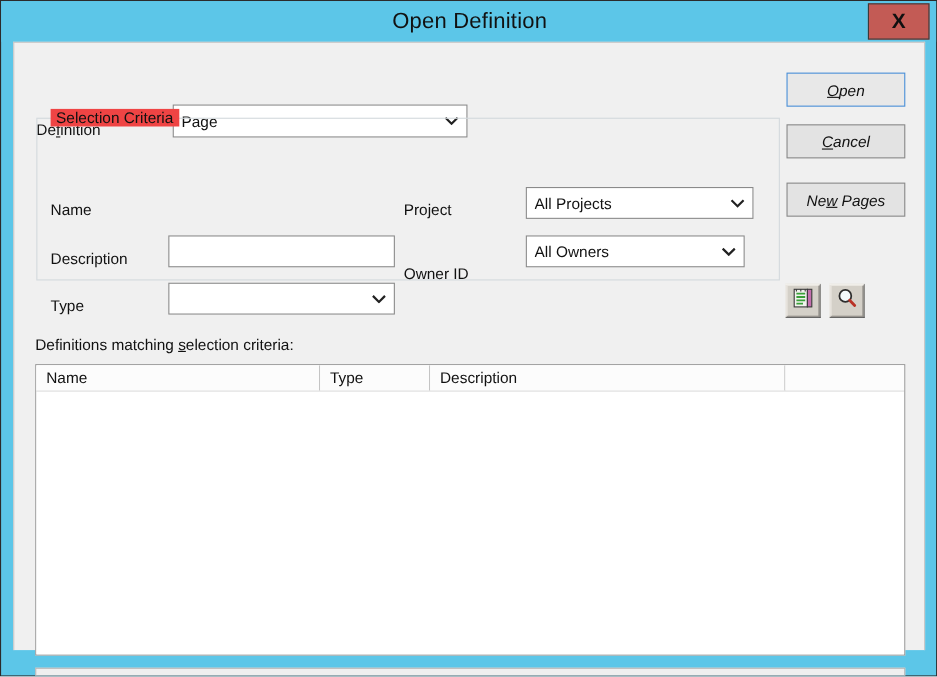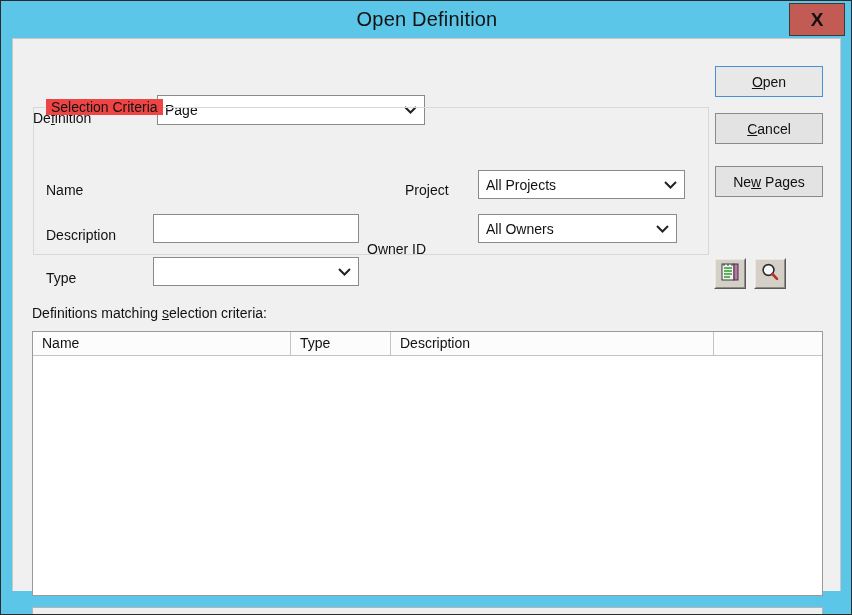--- a/index.html
+++ b/index.html
@@ -141,20 +141,21 @@
     background: #e3e3e3;
     border: 1px solid #8a8a8a;
     box-sizing: border-box;
     font-size: 14px;
     color: #111111;
     font-family: "Liberation Sans", sans-serif;
     display: flex;
     align-items: center;
     justify-content: center;
     cursor: pointer;
+    font-style: italic;
   }
   .btn.default {
     border: 1px solid #4a90d9;
     background: #e8e8e8;
   }
 
   
   #groupbox {
     position: absolute;
     left: 20px;
@@ -296,21 +297,21 @@
 
     <div class="lbl" style="left:33px; top:231px;">Type</div>
     <div class="combo" style="left:140px; top:218px; width:206px; height:29px;">
       <span class="chev">
         <svg width="13" height="8" viewBox="0 0 13 8">
             <path d="M1 1 L6.5 6.5 L12 1" stroke="#222" stroke-width="2" fill="none"></path>
           </svg>
       </span>
     </div>
 
-    <div class="lbl" style="left:354px; top:143px;margin-left:38px;">Project</div>
+    <div class="lbl" style="left:354px; top:143px;">Project</div>
     <div class="combo" style="left:465px; top:131px; width:207px; height:29px;">
       <span class="cval">All Projects</span>
       <span class="chev">
         <svg width="13" height="8" viewBox="0 0 13 8">
             <path d="M1 1 L6.5 6.5 L12 1" stroke="#222" stroke-width="2" fill="none"></path>
           </svg>
       </span>
     </div>
 
     <div class="lbl" style="left:354px; top:188px;margin-top:14px;">Owner ID</div>

